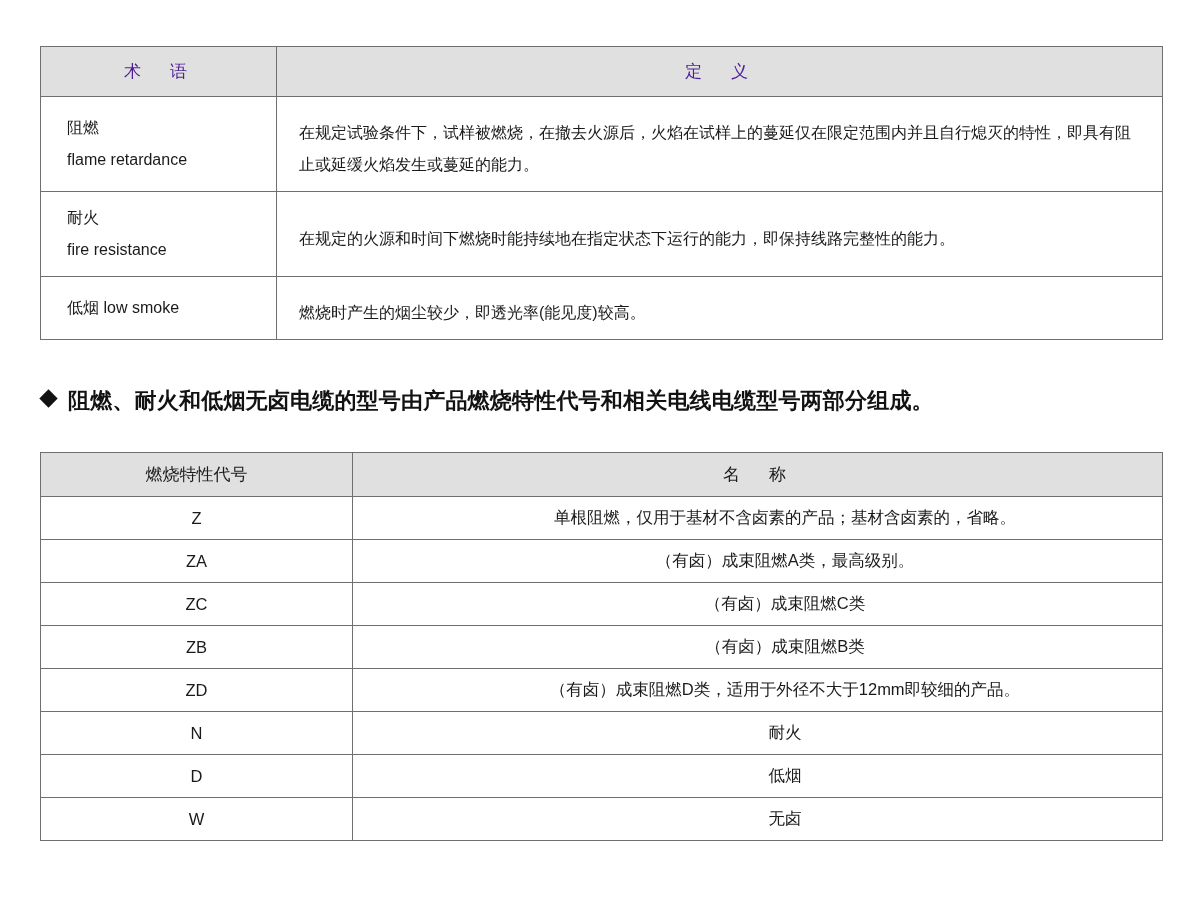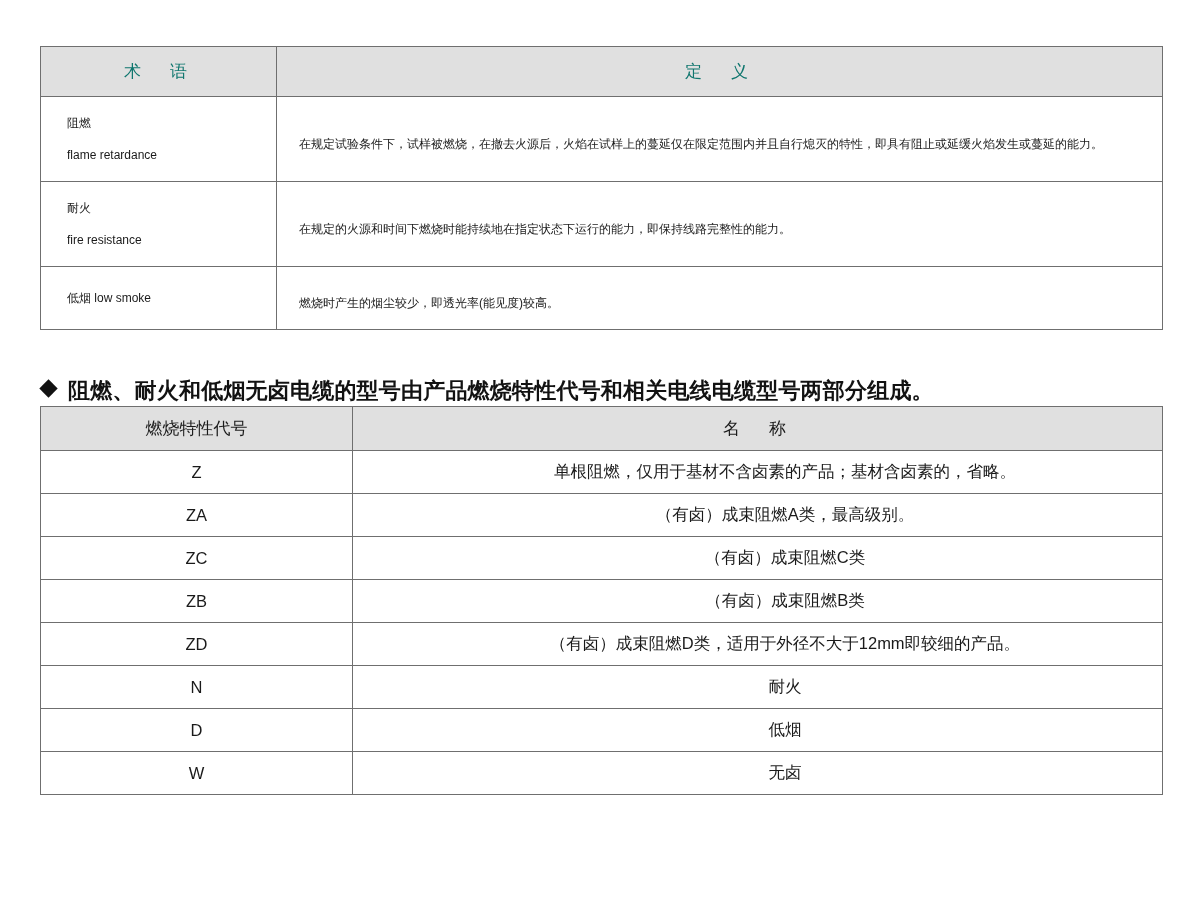--- a/index.html
+++ b/index.html
@@ -40,25 +40,25 @@
   }
   #table-terms col.c1 { width: 236px; }
   #table-terms col.c2 { width: 886px; }
 
   #table-terms thead th {
     background: #e0e0e0;
     height: 36px;
     text-align: center;
     font-size: 17px;
     letter-spacing: 6px;
-    color: #0f766e;
+    color: #4c1d95;
     padding: 13px;
   }
   #table-terms tbody td {
-    font-size: 12px;
+    font-size: 16px;
     line-height: 32px;
     color: #1a1a1a;
   }
   #table-terms tbody td.term {
     padding: 10px 0 10px 26px;
   }
   #table-terms tbody td.def {
     padding: 20px 16px 10px 22px;
   }
   .term-cn { display: block; }
@@ -79,20 +79,21 @@
     width: 13px;
     height: 13px;
     background: #121212;
     transform: rotate(45deg);
     margin: 6px 13px 0 2px;
     flex: 0 0 auto;
   }
 
   
   #table-codes {
+    margin-top: 36px;
   }
   #table-codes col.c1 { width: 312px; }
   #table-codes col.c2 { width: 810px; }
 
   #table-codes thead th {
     background: #e0e0e0;
     height: 44px;
     text-align: center;
     font-size: 17px;
     color: #1a1a1a;

